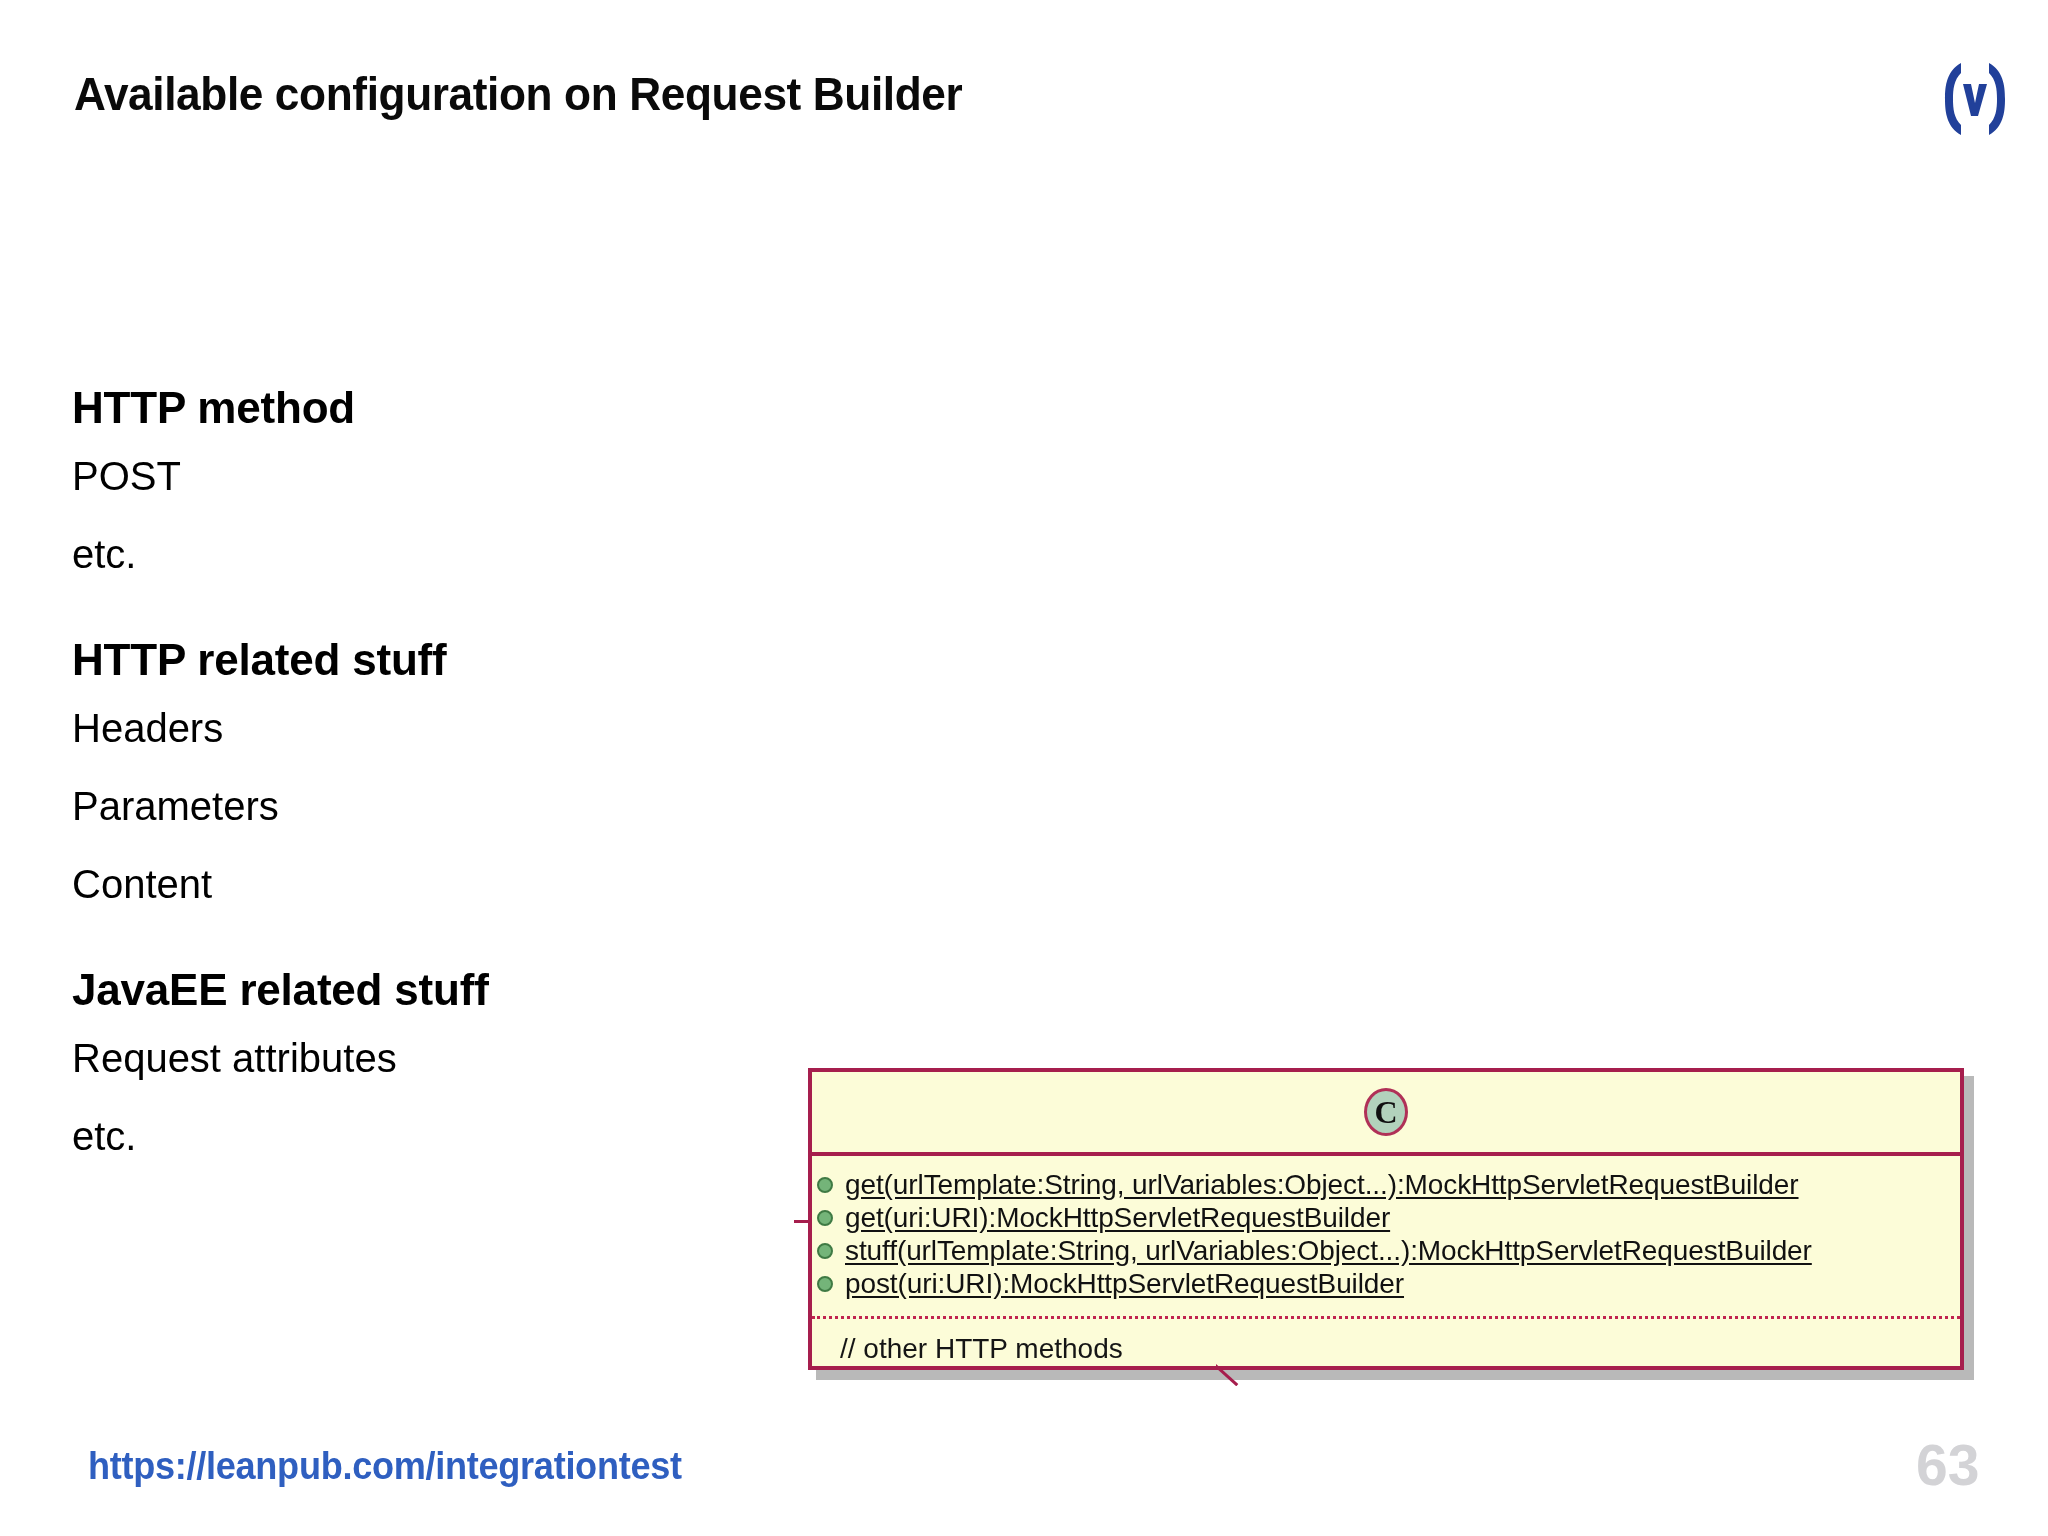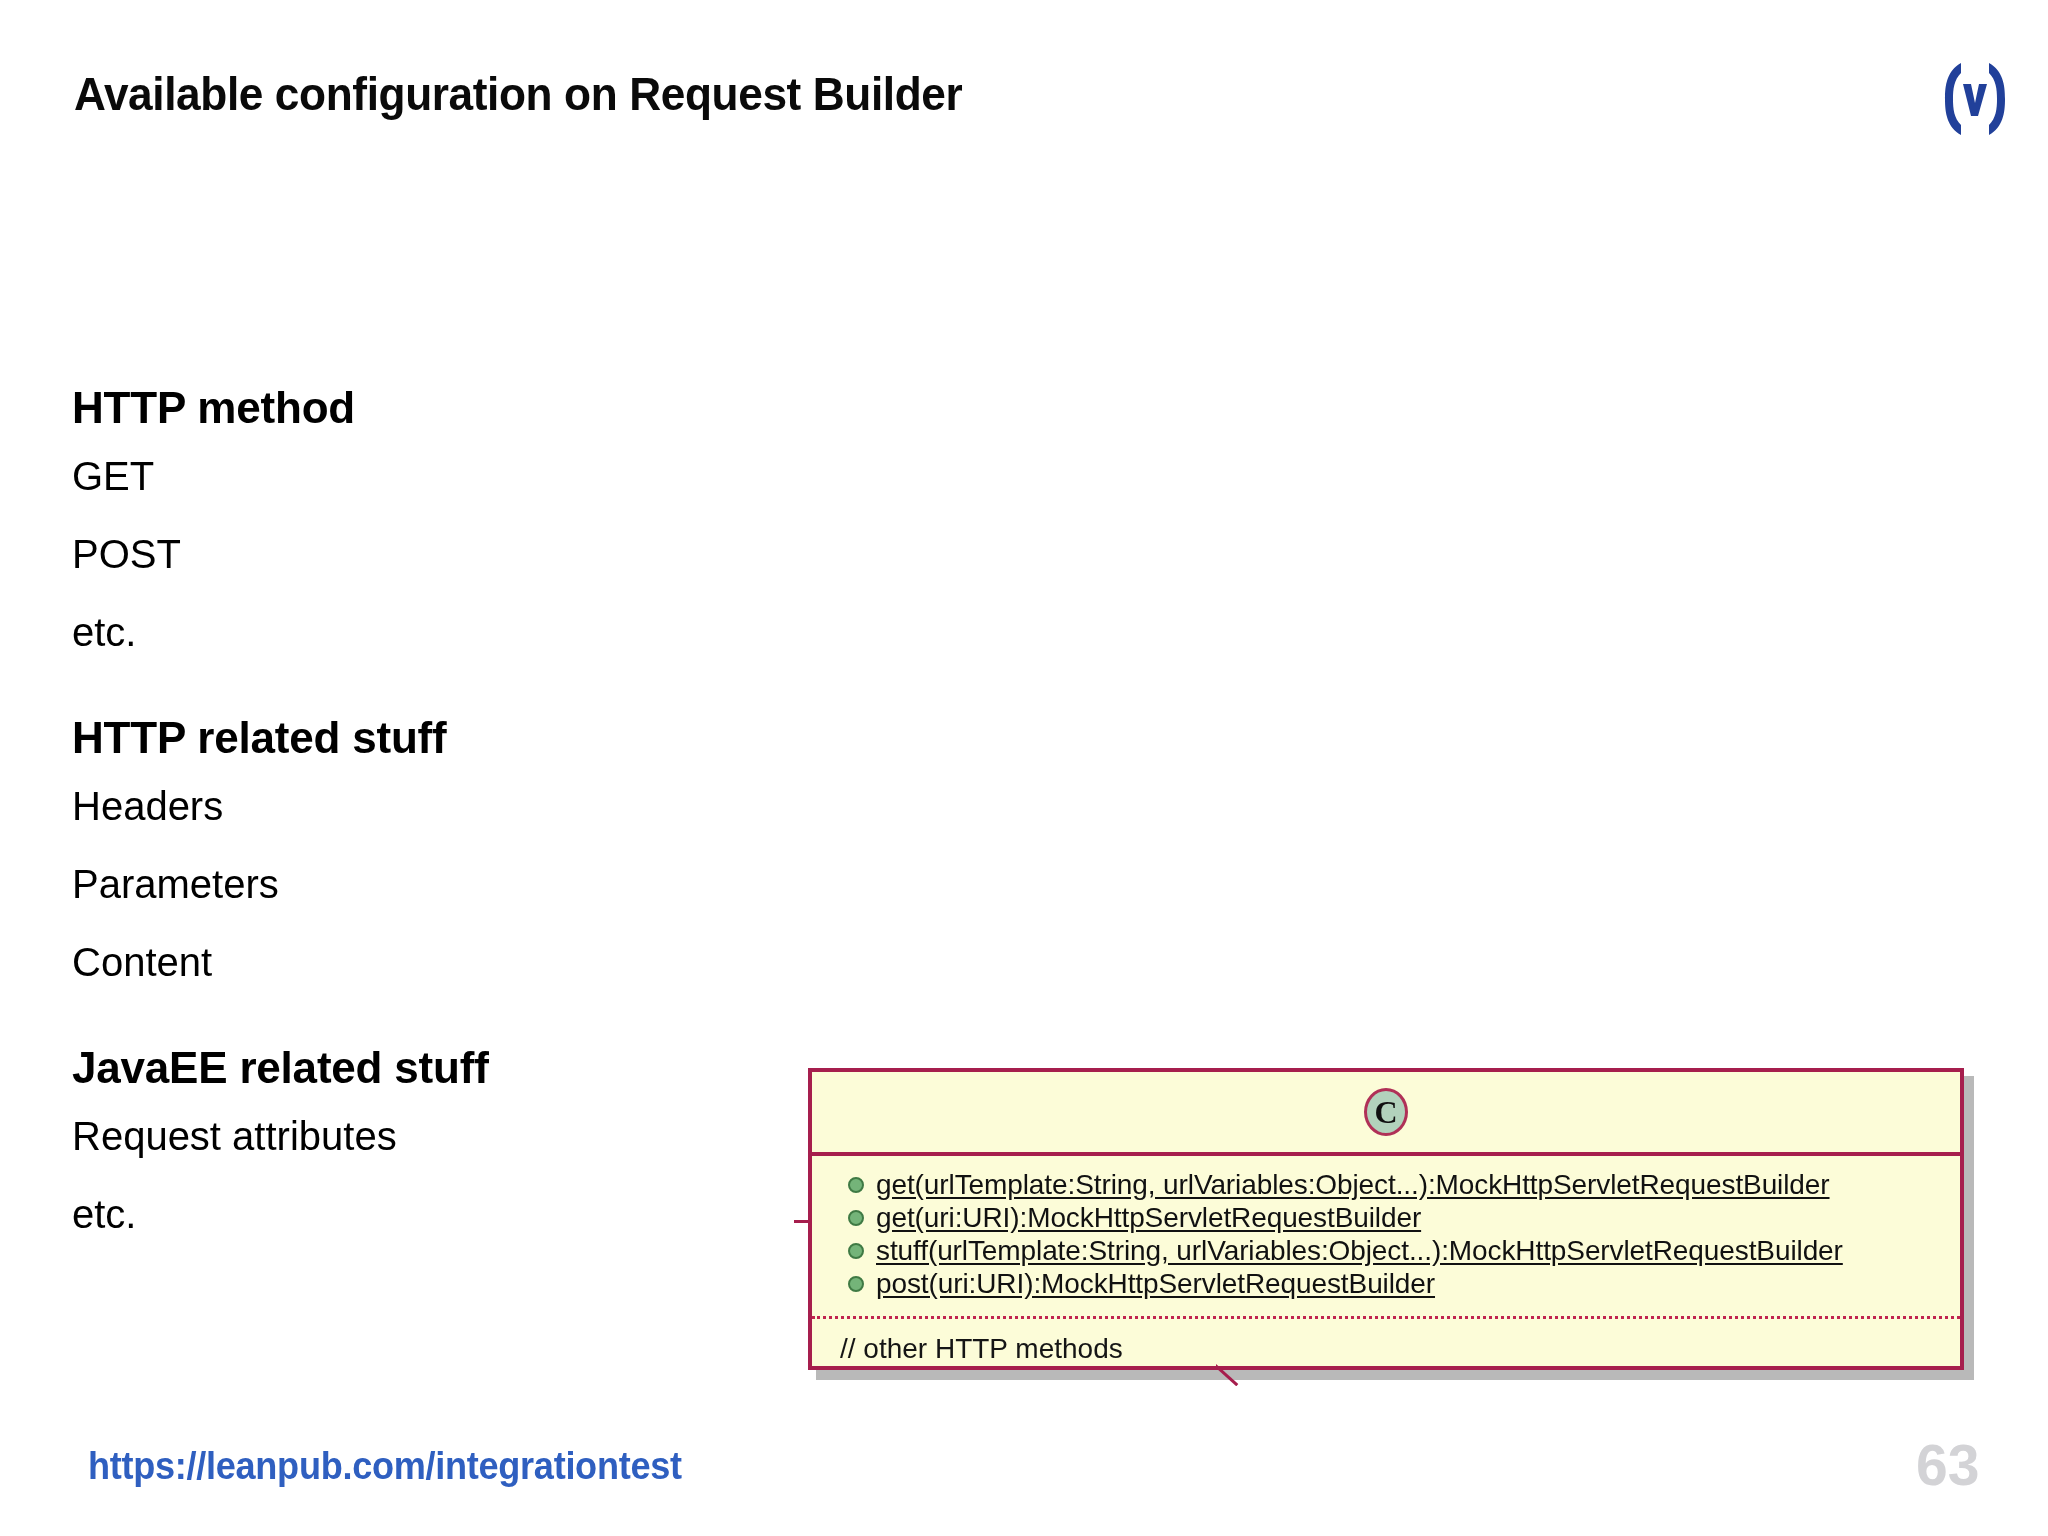--- a/index.html
+++ b/index.html
@@ -124,21 +124,21 @@
     letter-spacing: 0.2px;
     white-space: nowrap;
   }
   .uml-methods {
     padding: 12px 0 8px 0;
   }
   .method-row {
     display: flex;
     align-items: center;
     height: 33px;
-    padding-left: 36px;
+    padding-left: 5px;
     white-space: nowrap;
   }
   .method-bullet {
     width: 16px;
     height: 16px;
     border-radius: 50%;
     background: #74b479;
     border: 2px solid #3f7a44;
     box-sizing: border-box;
     flex: 0 0 auto;
@@ -231,21 +231,20 @@
 
       <path d="M20 23 L28 23 L32 42 L36 23 L44 23 L35 55 L28 55 Z"></path>
     </g>
   </svg>
 </div>
 
 <div class="content-col">
 
   <div class="group">
     <div class="group-heading">HTTP method</div>
-    <div class="group-item">GET</div>
     <div class="group-item">POST</div>
     <div class="group-item">etc.</div>
   </div>
 
   <div class="gap-http-related"></div>
 
   <div class="group">
     <div class="group-heading">HTTP related stuff</div>
     <div class="group-item">Headers</div>
     <div class="group-item">Parameters</div>

